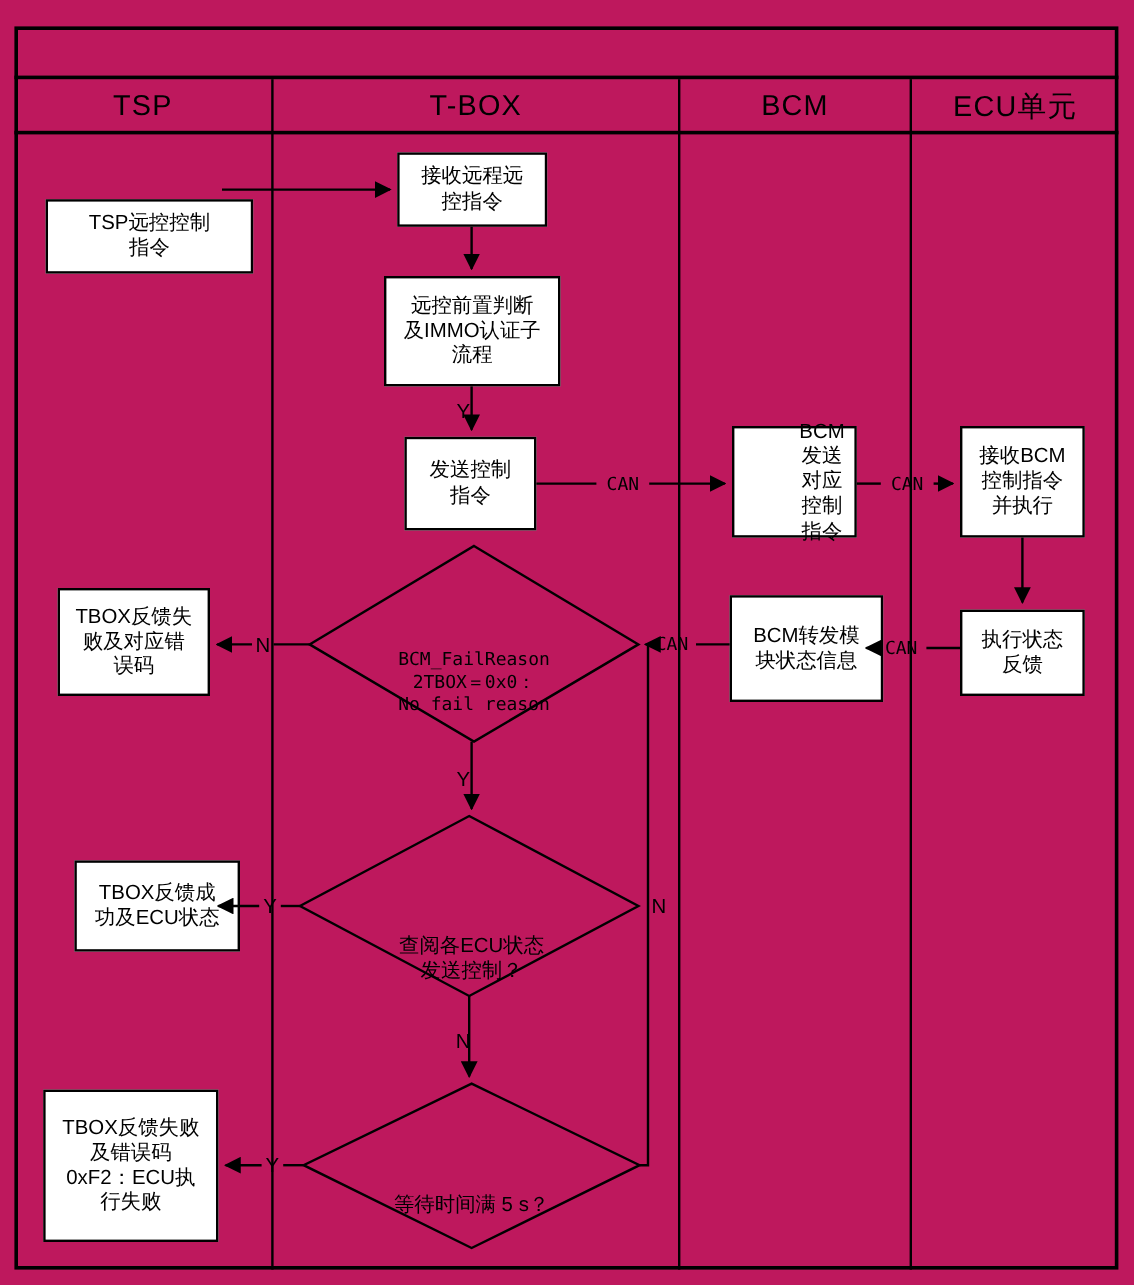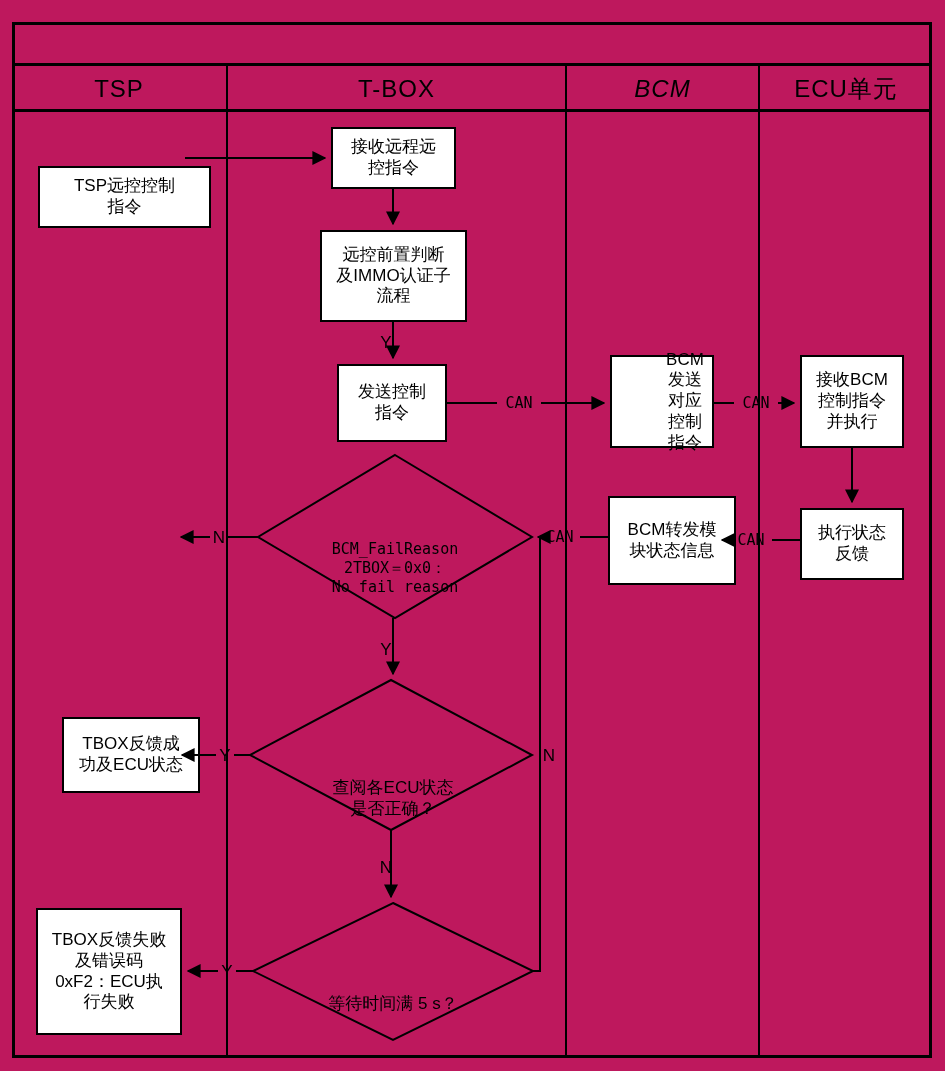--- a/index.html
+++ b/index.html
@@ -119,21 +119,21 @@
   <div class="lane-divider" style="left:226px;"></div>
   <div class="lane-divider" style="left:565px;"></div>
   <div class="lane-divider" style="left:758px;"></div>
 
   <div class="lane-header" style="left:12px;  width:214px;">
       <span>TSP</span>
     </div>
   <div class="lane-header" style="left:228px; width:337px;">
       <span>T-BOX</span>
     </div>
-  <div class="lane-header" style="left:567px; width:191px;font-style:italic;">
+  <div class="lane-header" style="left:567px; width:191px;">
       <span>BCM</span>
     </div>
   <div class="lane-header" style="left:760px; width:172px;">
       <span>ECU单元</span>
     </div>
 
   <div class="node cn" style="left:38px;  top:127px; width:173px; height:62px;margin-top:39px;">TSP远控控制
 指令</div>
   <div class="node cn" style="left:331px; top:127px; width:125px; height:62px;">接收远程远
 控指令</div>
@@ -145,32 +145,35 @@
   <div class="node cn" style="left:610px; top:355px; width:104px; height:93px;padding-left:48px;">BCM发送
 对应控制
 指令</div>
   <div class="node cn" style="left:800px; top:355px; width:104px; height:93px;">接收BCM
 控制指令
 并执行</div>
   <div class="node cn" style="left:800px; top:508px; width:104px; height:72px;">执行状态
 反馈</div>
   <div class="node cn" style="left:608px; top:496px; width:128px; height:89px;">BCM转发模
 块状态信息</div>
+  <div class="node cn" style="left:48px;  top:490px; width:127px; height:90px;">TBOX反馈失
+败及对应错
+误码</div>
   <div class="node cn" style="left:38px;  top:717px; width:138px; height:76px;margin-left:24px;">TBOX反馈成
 功及ECU状态</div>
   <div class="node cn" style="left:36px;  top:908px; width:146px; height:127px;">TBOX反馈失败
 及错误码
 0xF2：ECU执
 行失败</div>
 
   <div class="diamond-text mono" style="left:300px; top:500px; width:190px;">BCM_FailReason
 2TBOX＝0x0：
 No fail reason</div>
   <div class="diamond-text cn" style="left:300px; top:737px; width:186px;">查阅各ECU状态
-是否正确？</div>
+发送控制？</div>
   <div class="diamond-text cn" style="left:295px; top:953px; width:196px;">等待时间满 5 s？</div>
 
   <svg class="overlay" viewBox="0 0 945 1071">
     <defs>
       <marker id="arrow" viewBox="0 0 10 10" refX="9" refY="5" markerWidth="7" markerHeight="7" orient="auto-start-reverse">
         <path d="M 0 0 L 10 5 L 0 10 z" fill="#000"></path>
       </marker>
     </defs>
 
     <g stroke="#000" stroke-width="2" fill="none">

